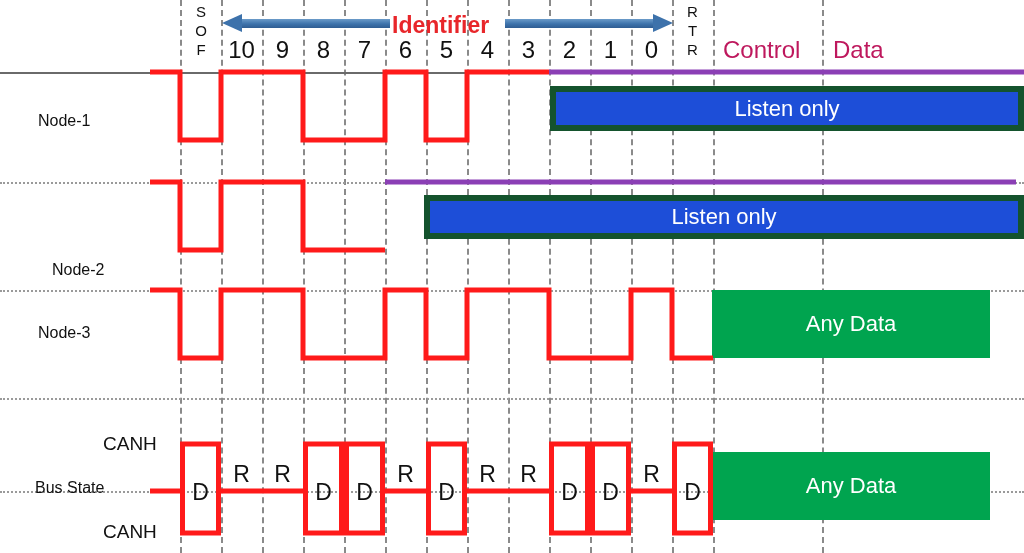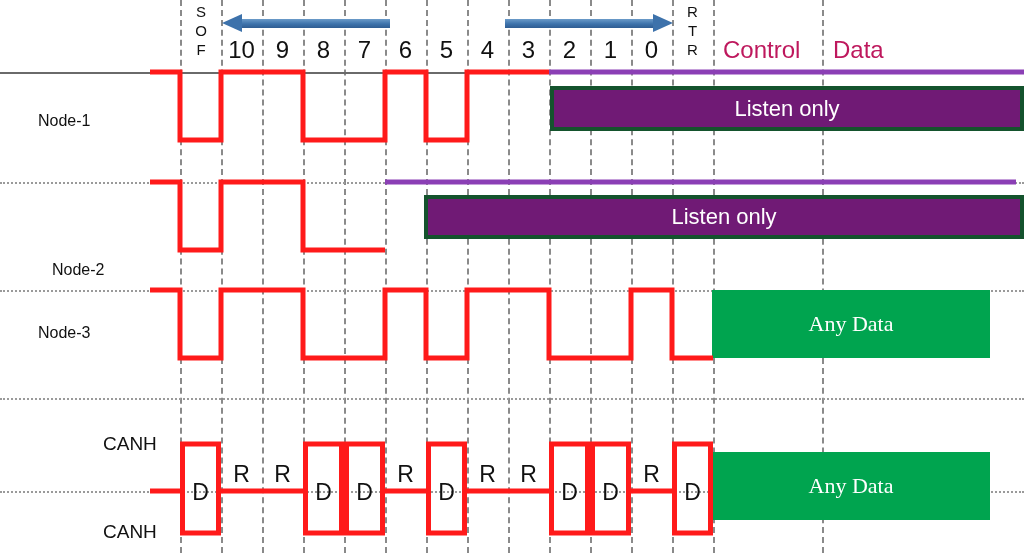--- a/index.html
+++ b/index.html
@@ -31,26 +31,26 @@
       background:linear-gradient(to bottom,#6b9bc9,#3d72ab 55%,#2f5d92);}
   .arrow .headL,.arrow .headR{position:absolute;top:0;width:0;height:0;
       border-top:9px solid transparent;border-bottom:9px solid transparent;}
   .arrow .headL{left:0;border-right:20px solid #3d72ab;}
   .arrow .headR{right:0;border-left:20px solid #3d72ab;}
 
   
   .wave{position:absolute;left:0;top:0;width:1024px;height:553px;pointer-events:none;}
 
   
-  .bluebar{position:absolute;background:#701a75;border:4px solid #14532d;
+  .bluebar{position:absolute;background:#1d4ed8;border:6px solid #14532d;
            color:#fff;font-size:22px;display:flex;align-items:center;
            justify-content:center;box-sizing:border-box;}
   .greenbar{position:absolute;background:#00a44f;color:#fff;font-size:22px;
             display:flex;align-items:center;justify-content:center;
-            box-sizing:border-box;font-family:Liberation Serif, serif;}
+            box-sizing:border-box;}
 
   
   .bs{position:absolute;font-size:23px;color:#111;text-align:center;width:41px;}
 </style>
 </head>
 <body>
 
 <div id="stage">
 
   <div id="vgrid">
@@ -103,28 +103,30 @@
     </div>
 
   <div class="arrow" style="left:222px;top:14px;width:168px;">
     <div class="headL"></div>
     <div class="shaft" style="left:20px;right:0;"></div>
   </div>
   <div class="arrow" style="left:505px;top:14px;width:168px;">
     <div class="shaft" style="left:0;right:20px;"></div>
     <div class="headR"></div>
   </div>
+  <div class="identifier">Identifier</div>
 
   <div class="sectlabel" style="left:723px;">Control</div>
   <div class="sectlabel" style="left:833px;">Data</div>
 
   <div class="rowlabel" style="left:38px;top:112px;">Node-1</div>
   <div class="rowlabel" style="left:52px;top:221px;margin-top:40px;">Node-2</div>
   <div class="rowlabel" style="left:38px;top:324px;">Node-3</div>
 
+  <div class="rowlabel" style="left:35px;top:479px;">Bus State</div>
   <div class="smalllabel" style="left:103px;top:433px;">CANH</div>
   <div class="smalllabel" style="left:103px;top:521px;">CANH</div>
 
   <div class="bluebar" style="left:550px;top:86px;width:474px;height:45px;">
     <span>Listen only</span>
   </div>
   <div class="bluebar" style="left:424px;top:195px;width:600px;height:44px;">
     <span>Listen only</span>
   </div>
   <div class="greenbar" style="left:712px;top:290px;width:278px;height:68px;">

